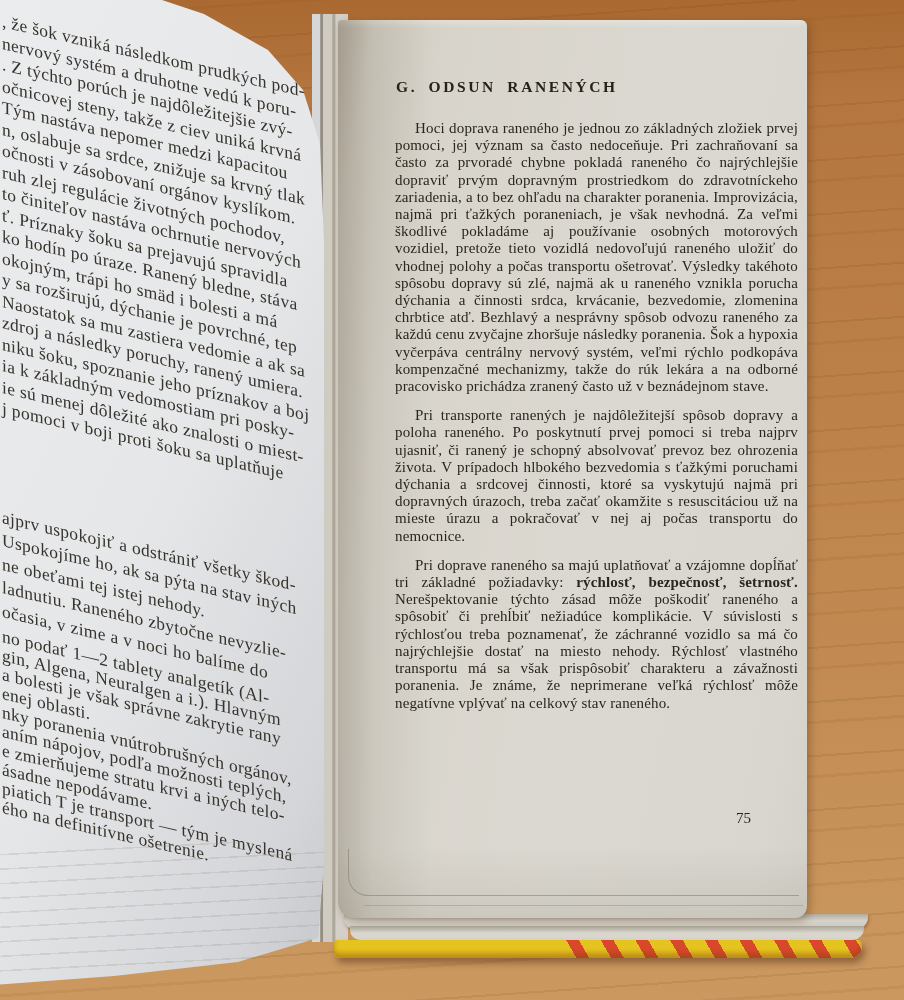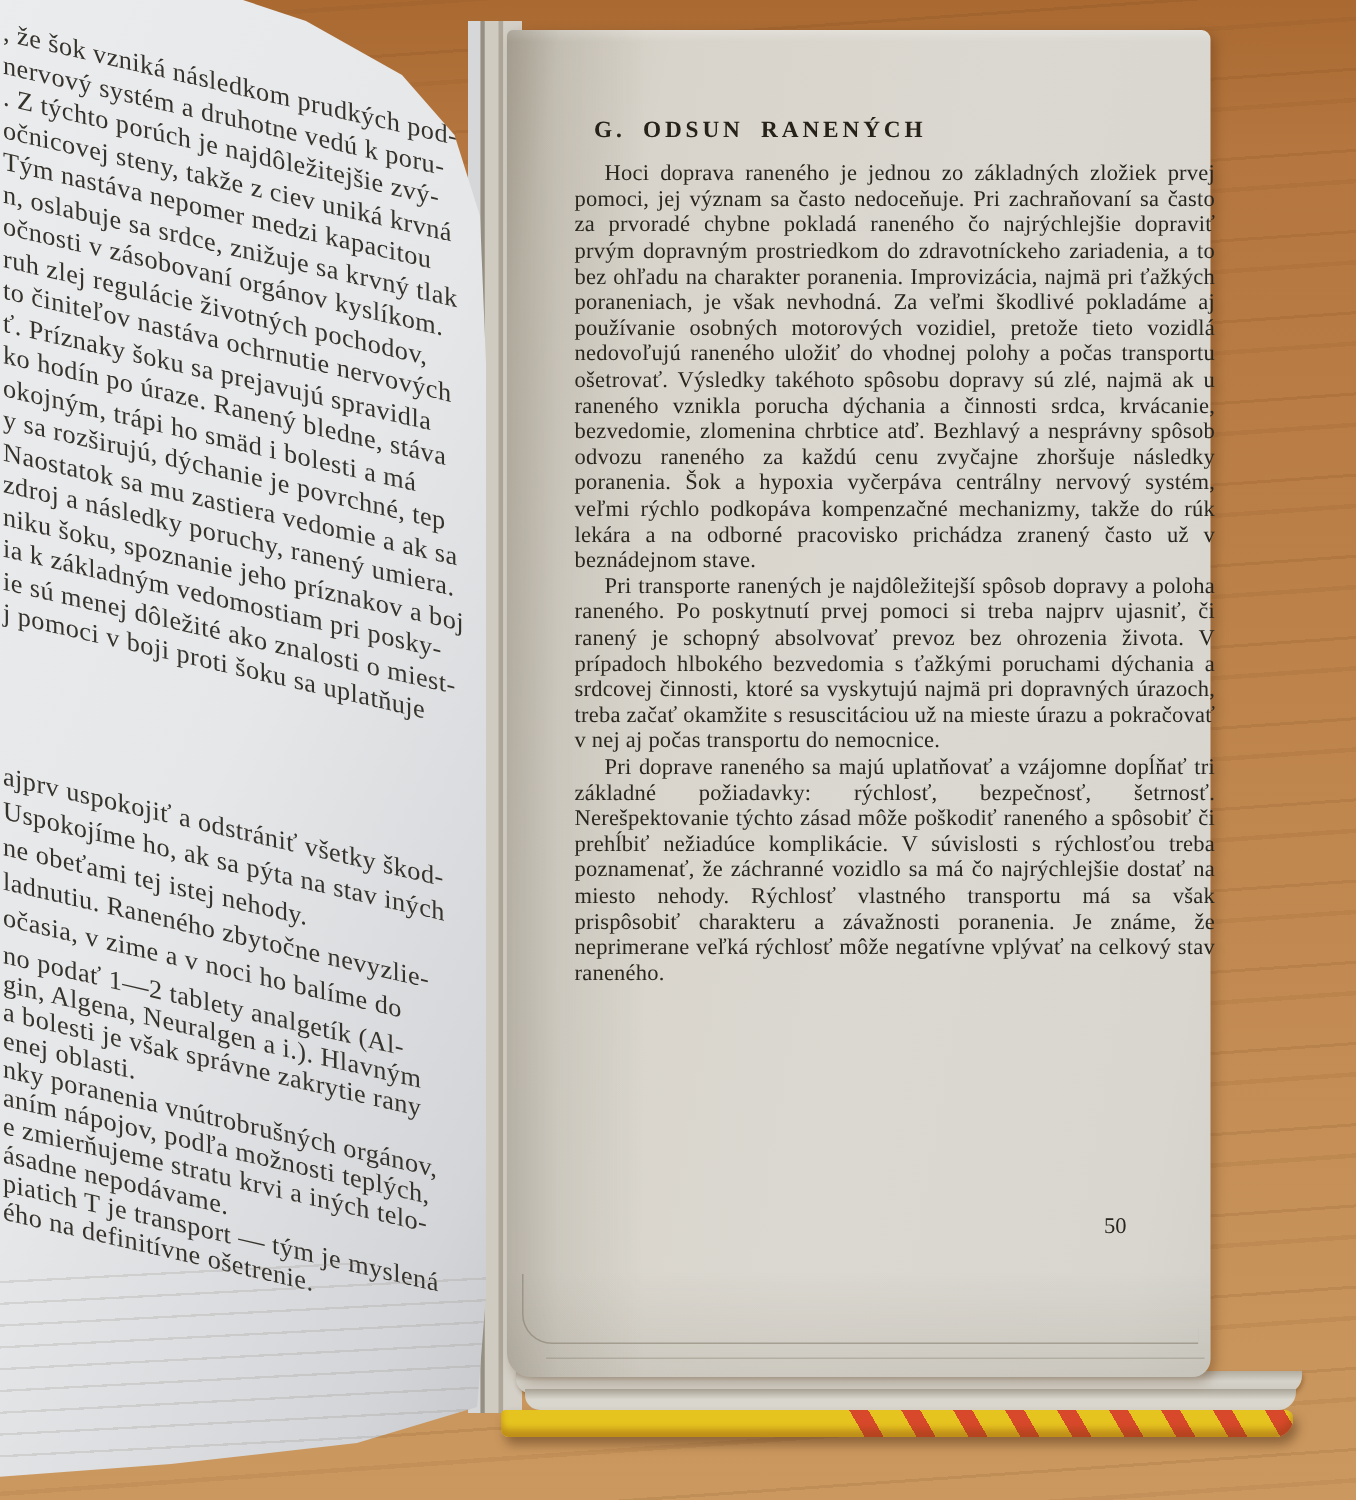--- a/index.html
+++ b/index.html
@@ -58,22 +58,22 @@
   #rp-heading{
     position:absolute;left:58px;top:58px;margin:0;
     font-size:15.5px;font-weight:bold;color:#262219;
     letter-spacing:2.6px;word-spacing:5px;white-space:nowrap;
   }
   .rp-text{
     position:absolute;left:45px;top:88px;width:427px;
     font-size:15px;line-height:17.2px;color:#29261f;
     text-align:justify;letter-spacing:0.15px;
   }
-  .rp-text p{margin:0;text-indent:20px;}
-  .rp-text b{font-weight:normal;}
+  .rp-text p{margin:12px;text-indent:20px;}
+  .rp-text b{font-weight:bold;}
   #imprint{
     position:absolute;left:10px;right:8px;bottom:22px;height:46px;
     border-left:1px solid rgba(130,122,106,0.55);
     border-bottom:1px solid rgba(130,122,106,0.55);
     border-radius:0 0 0 20px;
   }
   #imprint2{
     position:absolute;left:26px;right:4px;bottom:12px;height:8px;
     border-bottom:1px solid rgba(130,122,106,0.35);
   }
@@ -121,21 +121,21 @@
 
   <div id="right-page">
     <h1 id="rp-heading">G. ODSUN RANENÝCH</h1>
     <div class="rp-text">
       <p>Hoci doprava raneného je jednou zo základných zložiek prvej pomoci, jej význam sa často nedoceňuje. Pri zachraňovaní sa často za prvoradé chybne pokladá raneného čo najrýchlejšie dopraviť prvým dopravným prostriedkom do zdravotníckeho zariadenia, a to bez ohľadu na charakter poranenia. Improvizácia, najmä pri ťažkých poraneniach, je však nevhodná. Za veľmi škodlivé pokladáme aj používanie osobných motorových vozidiel, pretože tieto vozidlá nedovoľujú raneného uložiť do vhodnej polohy a počas transportu ošetrovať. Výsledky takéhoto spôsobu dopravy sú zlé, najmä ak u raneného vznikla porucha dýchania a činnosti srdca, krvácanie, bezvedomie, zlomenina chrbtice atď. Bezhlavý a nesprávny spôsob odvozu raneného za každú cenu zvyčajne zhoršuje následky poranenia. Šok a hypoxia vyčerpáva centrálny nervový systém, veľmi rýchlo podkopáva kompenzačné mechanizmy, takže do rúk lekára a na odborné pracovisko prichádza zranený často už v beznádejnom stave.</p>
       <p>Pri transporte ranených je najdôležitejší spôsob dopravy a poloha raneného. Po poskytnutí prvej pomoci si treba najprv ujasniť, či ranený je schopný absolvovať prevoz bez ohrozenia života. V prípadoch hlbokého bezvedomia s ťažkými poruchami dýchania a srdcovej činnosti, ktoré sa vyskytujú najmä pri dopravných úrazoch, treba začať okamžite s resuscitáciou už na mieste úrazu a pokračovať v nej aj počas transportu do nemocnice.</p>
       <p><span>Pri doprave raneného sa majú uplatňovať a vzájomne dopĺňať tri základné požiadavky: </span><b>rýchlosť, bezpečnosť, šetrnosť.</b><span> Nerešpektovanie týchto zásad môže poškodiť raneného a spôsobiť či prehĺbiť nežiadúce komplikácie. V súvislosti s rýchlosťou treba poznamenať, že záchranné vozidlo sa má čo najrýchlejšie dostať na miesto nehody. Rýchlosť vlastného transportu má sa však prispôsobiť charakteru a závažnosti poranenia. Je známe, že neprimerane veľká rýchlosť môže negatívne vplývať na celkový stav raneného.</span></p>
     </div>
     <div id="imprint"></div>
     <div id="imprint2"></div>
-    <div id="page-number">50</div>
+    <div id="page-number">75</div>
   </div>
 
   <div id="left-page">
     <div id="left-text">
         <div class="lblock block-0">
           <div class="lline">, že šok vzniká následkom prudkých pod-</div>
           <div class="lline">nervový systém a druhotne vedú k poru-</div>
           <div class="lline">. Z týchto porúch je najdôležitejšie zvý-</div>
           <div class="lline">očnicovej steny, takže z ciev uniká krvná</div>
           <div class="lline">Tým nastáva nepomer medzi kapacitou</div>

